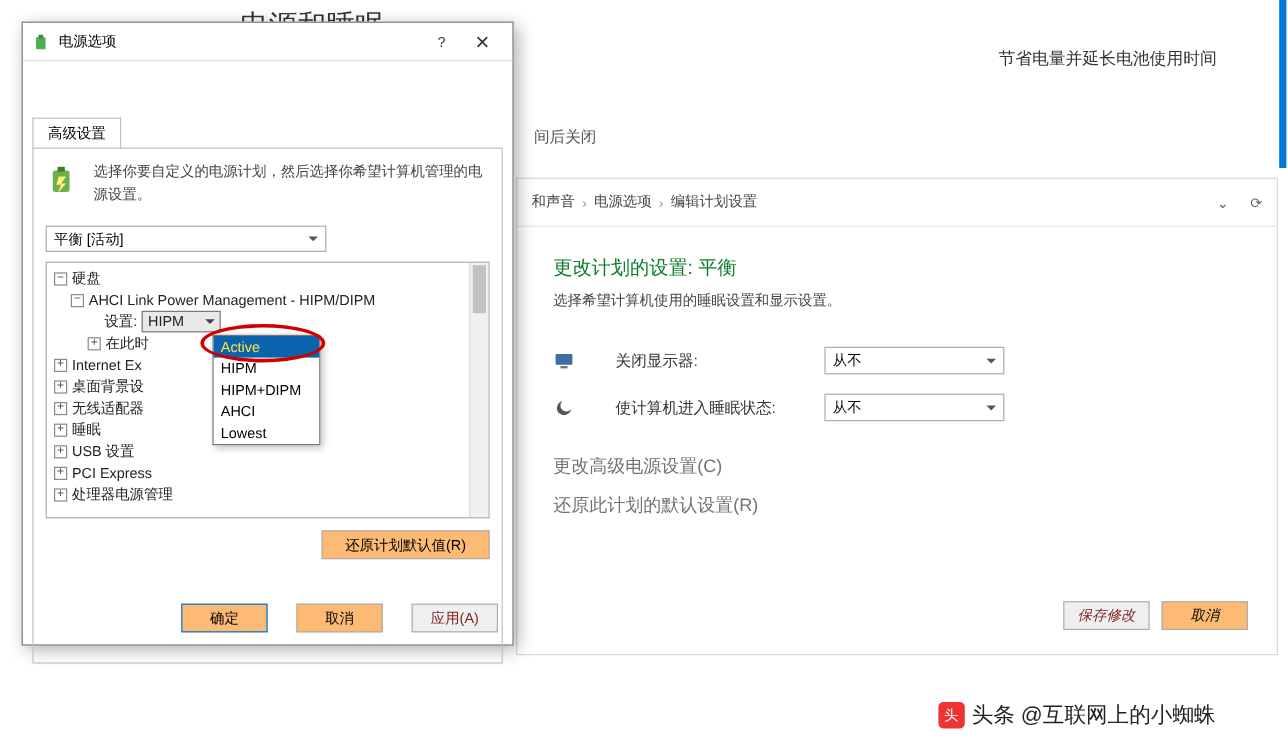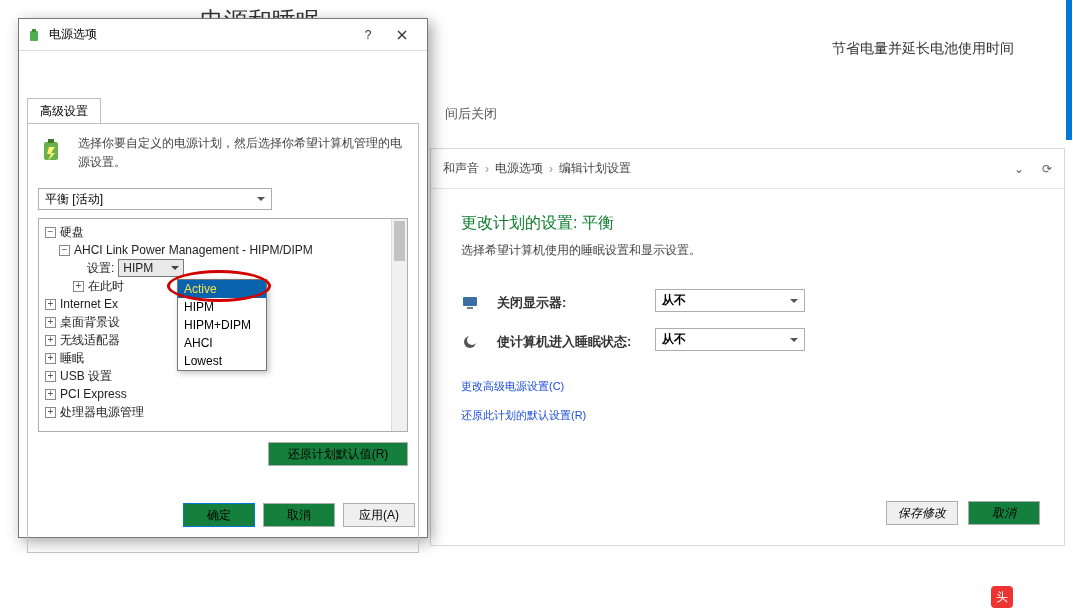--- a/index.html
+++ b/index.html
@@ -17,30 +17,30 @@
   
   .explorer { position: absolute; left: 430px; top: 148px; right: 8px; bottom: 70px; border: 1px solid #d8d8d8; background: #fff; }
   .exp-hdr { height: 40px; border-bottom: 1px solid #e5e5e5; display: flex; align-items: center; padding: 0 12px; position: relative; }
   .crumbs { font-size: 12px; color: #444; display: flex; gap: 6px; align-items: center; }
   .crumbs span.sep { color: #999; }
   .exp-right { position: absolute; right: 6px; display: flex; gap: 6px; }
   .chev-btn { width: 22px; height: 22px; display: flex; align-items: center; justify-content: center; color: #666; }
   .exp-body { padding: 24px 30px; }
   .exp-h1 { color: #0a7d2c; font-size: 16px; margin-bottom: 8px; }
   .exp-sub { color: #444; font-size: 12px; margin-bottom: 30px; }
-  .field-row { display: flex; align-items: flex-end; gap: 18px; margin-bottom: 16px; font-weight: bold; }
+  .field-row { display: flex; align-items: center; gap: 34px; margin-bottom: 16px; }
   .field-row .icon { width: 18px; height: 18px; display: flex; align-items: center; justify-content: center; }
   .field-row .lbl { width: 140px; color: #333; font-size: 13px; }
   .select { width: 150px; height: 23px; border: 1px solid #adadad; background: #fff; padding: 0 22px 0 6px; font-size: 12px; position: relative; display: flex; align-items: center; }
   .select::after { content:""; position:absolute; right:6px; top:9px; border:4px solid transparent; border-top-color:#555; }
   .links { margin-top: 28px; display: flex; flex-direction: column; gap: 14px; }
-  .links a { color: #1d4ed8; font-size: 11px; text-decoration: none; }
+  .links a { color: #737373; font-size: 15px; text-decoration: none; }
   .page-btns { position: absolute; right: 24px; bottom: 20px; display: flex; gap: 10px; font-style: italic; }
-  .btn { min-width: 72px; height: 24px; border: 1px solid #adadad; background: #15803d; font-size: 12px; display: flex; align-items: center; justify-content: center; padding: 0 10px; cursor: pointer; }
-  .btn.disabled { color: #000000; background: #efefef; cursor: default; }
+  .btn { min-width: 72px; height: 24px; border: 1px solid #adadad; background: #fdba74; font-size: 12px; display: flex; align-items: center; justify-content: center; padding: 0 10px; cursor: pointer; }
+  .btn.disabled { color: #7f1d1d; background: #efefef; cursor: default; }
 
   
   .dlg { position: absolute; left: 18px; top: 18px; width: 410px; height: 520px; background: #fff; border: 1px solid #777; box-shadow: 4px 4px 14px rgba(0,0,0,.35); }
   .dlg-title { height: 32px; display: flex; align-items: center; padding: 0 8px; border-bottom: 1px solid #ddd; }
   .dlg-title .ticon { width:16px; height:16px; margin-right:6px; }
   .dlg-title .ttxt { flex: 1; font-size: 12px; }
   .dlg-title .tbtn { width: 34px; height: 28px; display:flex; align-items:center; justify-content:center; color:#333; }
 
   .tab-strip { padding: 6px 8px 0; }
   .tab { display:inline-block; border:1px solid #c0c0c0; border-bottom:none; background:#fff; padding:4px 12px; font-size:12px; position:relative; top:1px;margin-top:40px; }
@@ -65,21 +65,21 @@
   .setting-combo { display:inline-flex; align-items:center; border:1px solid #7a7a7a; height:18px; padding:0 18px 0 4px; position:relative; background:#e9e9e9; min-width:66px; }
   .setting-combo::after { content:""; position:absolute; right:4px; top:6px; border:4px solid transparent; border-top-color:#444; }
 
   .dropdown { position:absolute; left:138px; top:60px; width:90px; border:1px solid #777; background:#fff; box-shadow:2px 2px 6px rgba(0,0,0,.25); z-index:5; }
   .drop-item { padding:2px 6px; font-size:12px; }
   .drop-item.sel { background:#0a64ad; color:#fde047; }
 
   .ellipse { position:absolute; left:128px; top:51px; width:104px; height:32px; border:3px solid #d00000; border-radius:50%; z-index:6; pointer-events:none; }
 
   .restore-row { display:flex; justify-content:flex-end; margin-top:10px; }
-  .dlg-btns { position:absolute; right:12px; bottom:10px; display:flex; gap:8px; }
+  .dlg-btns { position:absolute; right:12px; bottom:10px; display:flex; gap:24px; }
 
   
   .wm { position:absolute; right:60px; bottom:8px; font-size:18px; color:#222; display:flex; align-items:center; gap:6px; }
   .wm .logo { width:22px; height:22px; background:#e33; border-radius:4px; display:flex; align-items:center; justify-content:center; color:#fff; font-size:12px; }
 </style>
 </head>
 <body>
 
 <div class="bg-page">
   <div class="bg-title">电源和睡眠</div>
@@ -252,13 +252,14 @@
 
   <div class="dlg-btns">
     <div class="btn" style="border-color:#0078d7">确定</div>
     <div class="btn">取消</div>
     <div class="btn disabled">应用(A)</div>
   </div>
 </div>
 
 <div class="wm">
   <span class="logo">头</span>
+  <span>头条 @互联网上的小蜘蛛</span>
 </div>
 
 </body></html>

